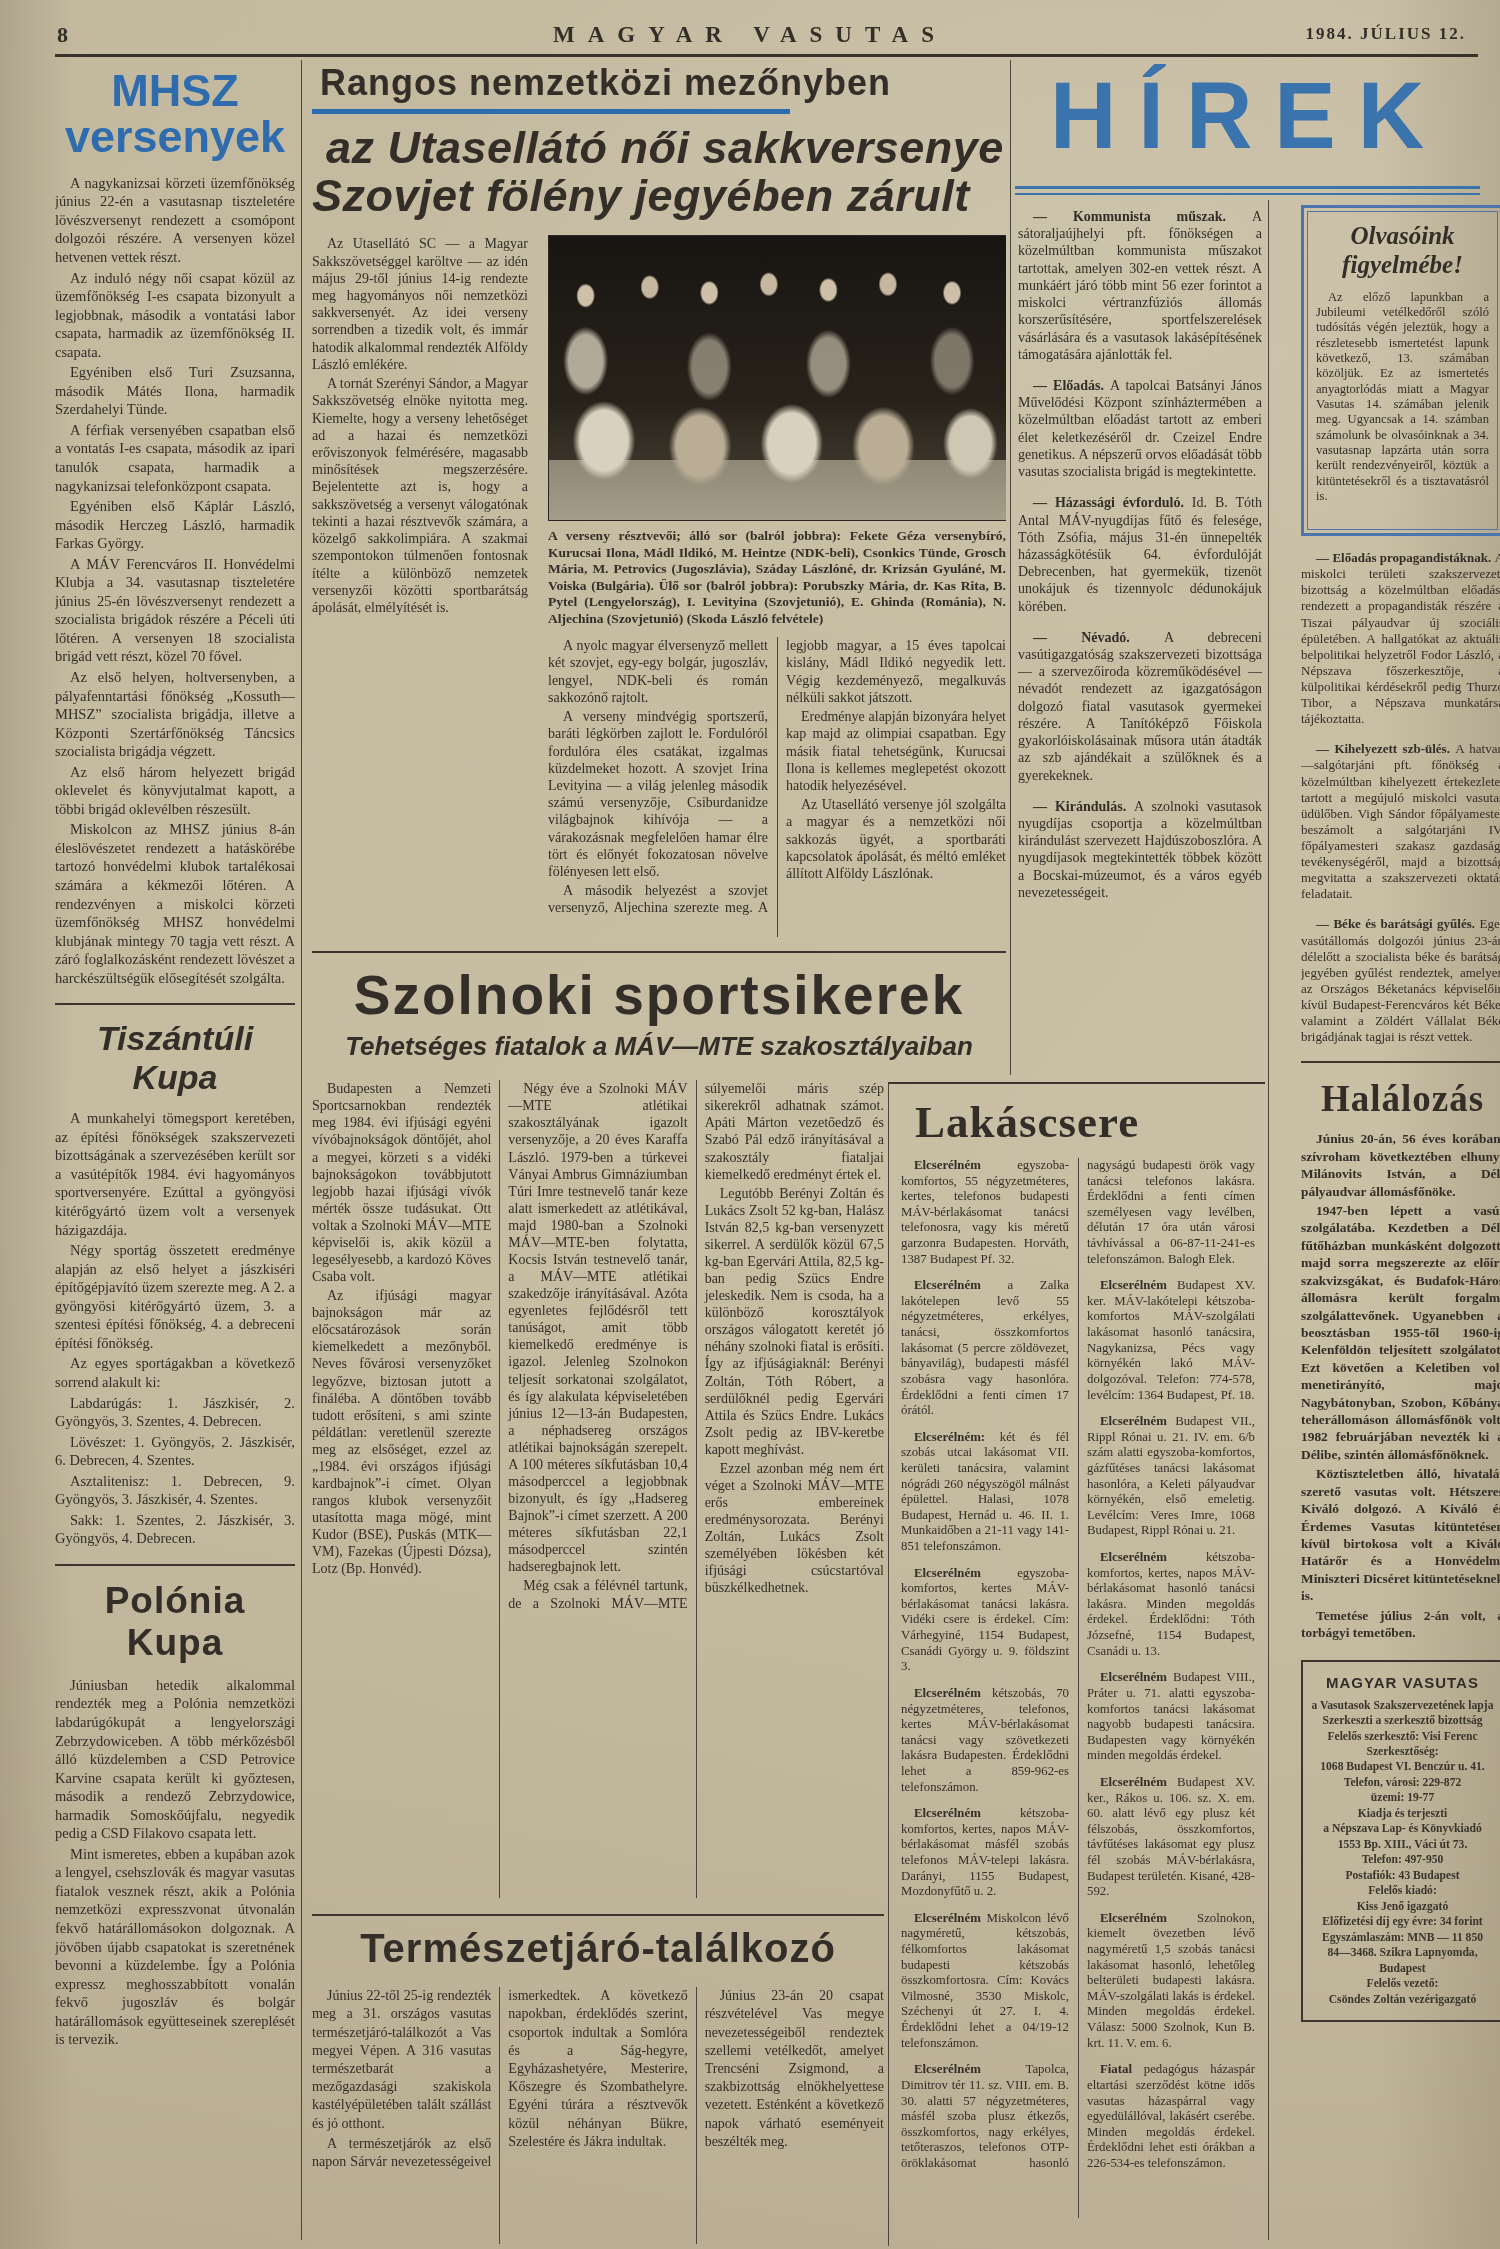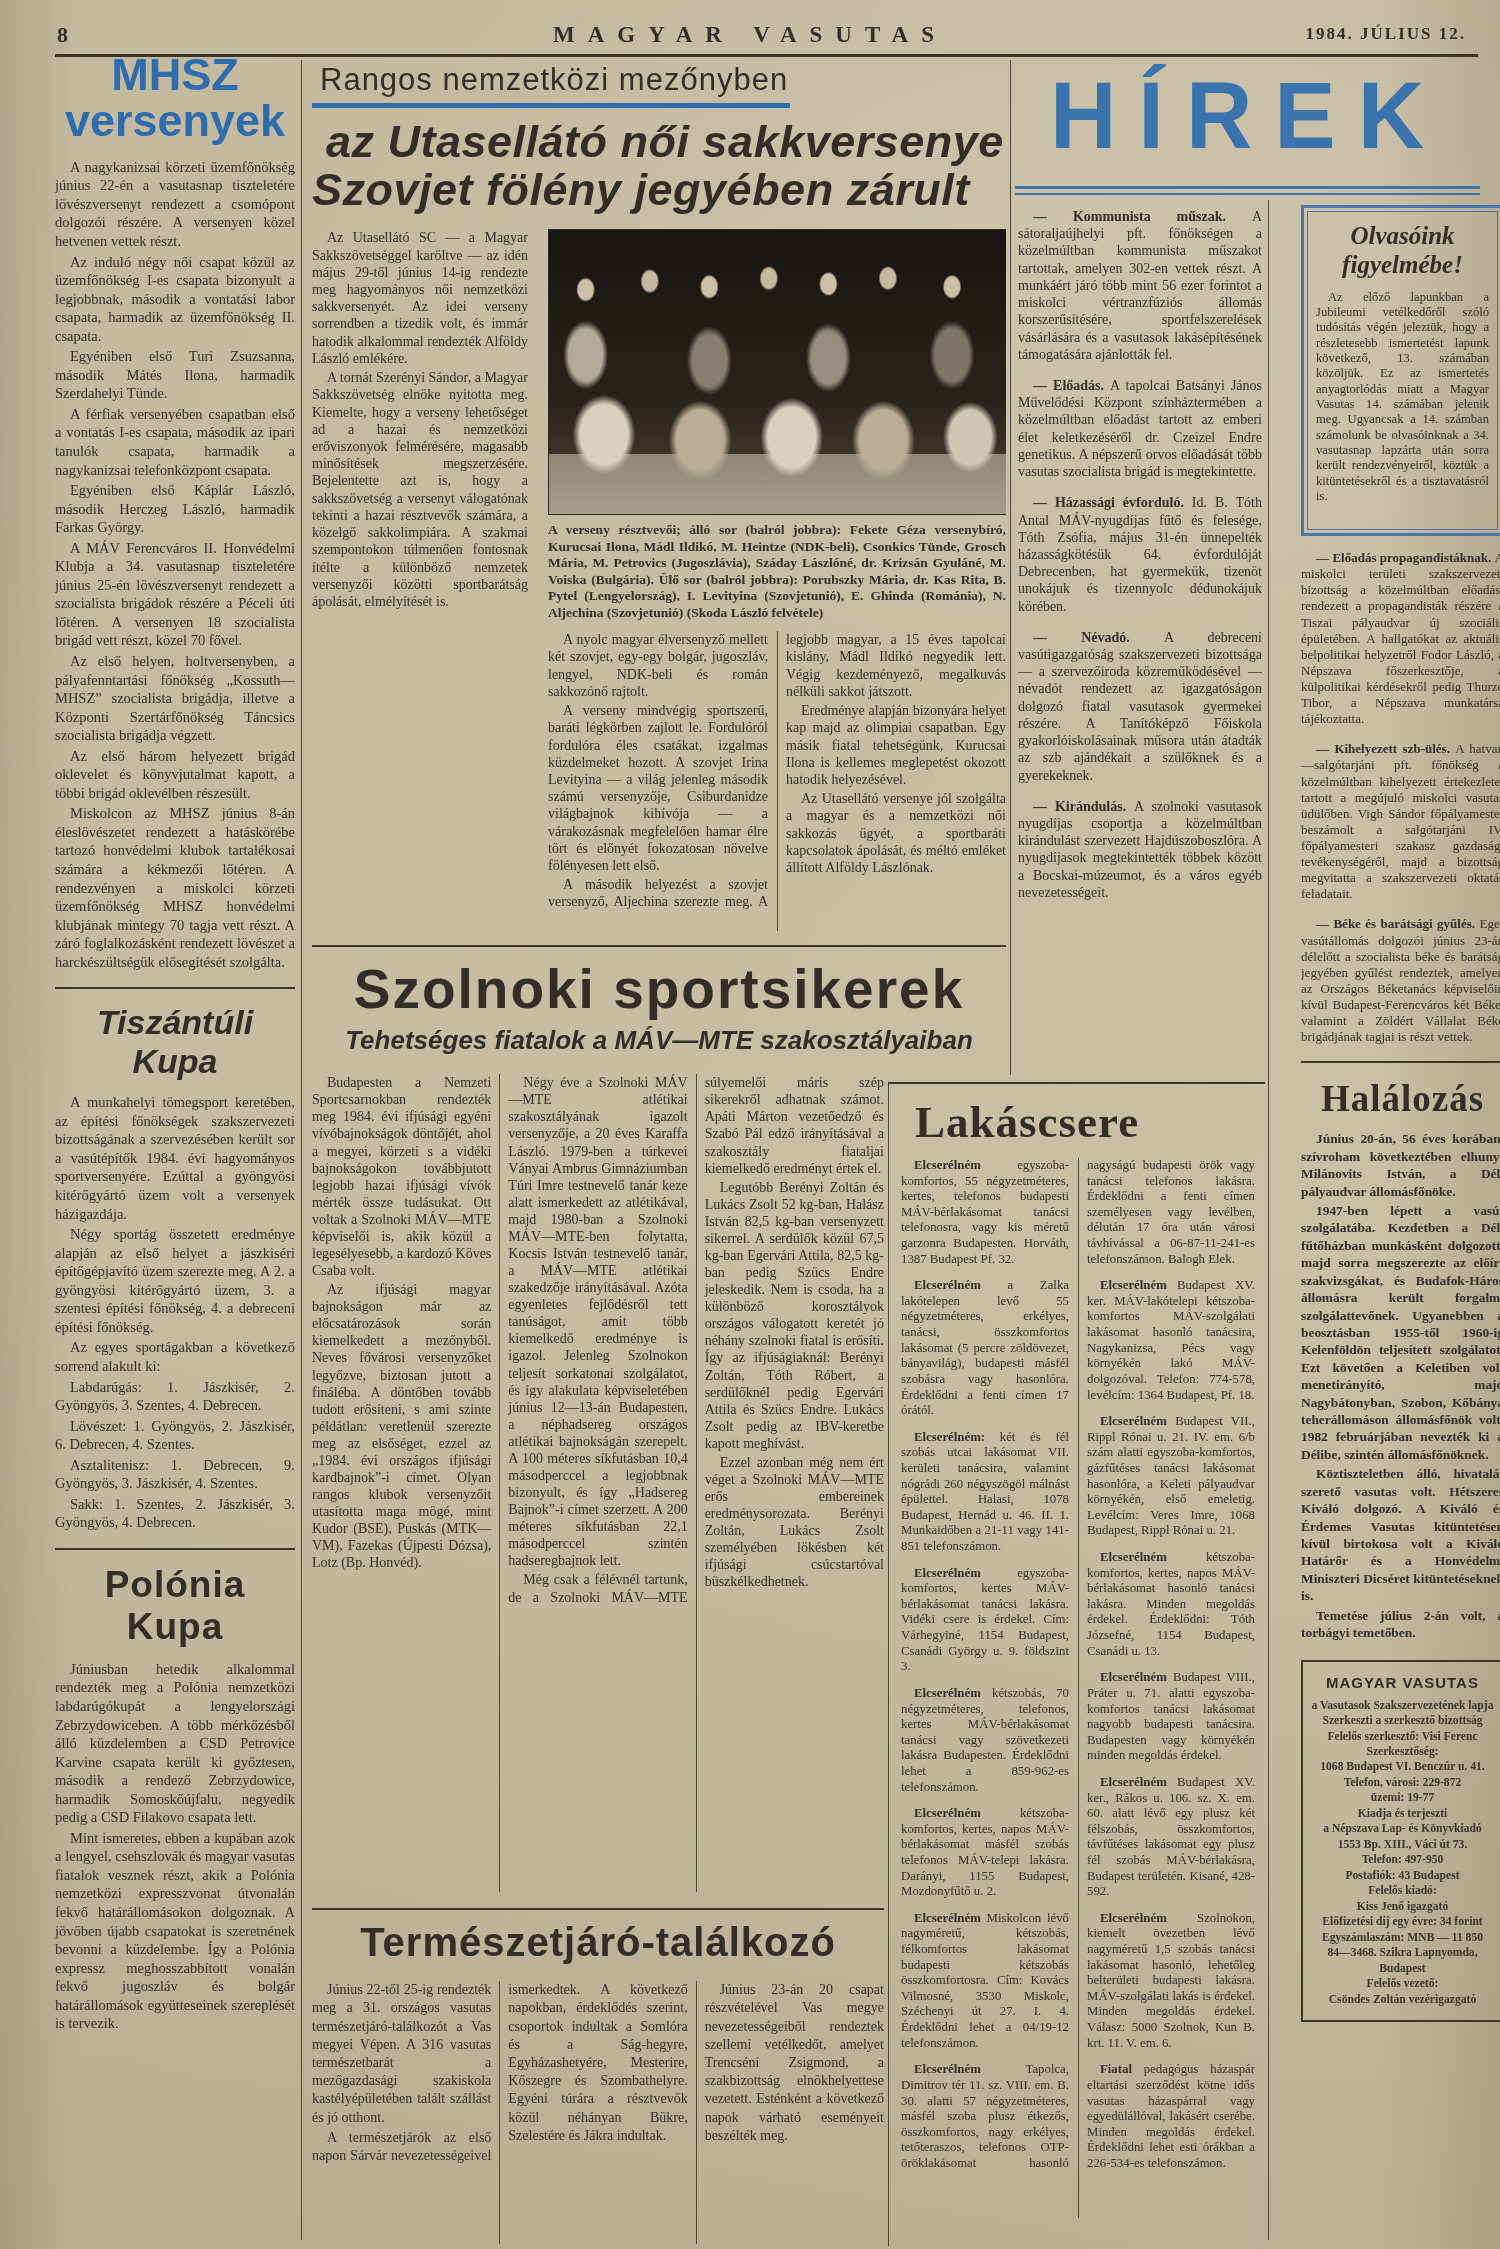--- a/index.html
+++ b/index.html
@@ -10,40 +10,40 @@
       linear-gradient(90deg, rgba(80,66,42,0.20), rgba(80,66,42,0.03) 5%, rgba(80,66,42,0) 92%, rgba(80,66,42,0.16)),
       linear-gradient(180deg,#c7bda3,#cac0a6 55%,#bcb197);}
   .rule-h{background:#3b352c;height:2px;}
   .vr{position:absolute;width:1px;background:#4a443a;}
   
   #hdr-pagenum{position:absolute;left:57px;top:22px;font-size:22px;font-weight:bold;}
   #hdr-title{position:absolute;left:0;right:0;top:22px;text-align:center;font-size:23px;font-weight:bold;letter-spacing:13px;}
   #hdr-date{position:absolute;right:34px;top:24px;font-size:17px;font-weight:bold;letter-spacing:2px;}
   #hdr-rule{position:absolute;left:55px;right:22px;top:54px;height:3px;background:#383229;}
   
-  #col-left{position:absolute;left:55px;top:52px;width:240px;height:2180px;overflow:hidden;}
+  #col-left{position:absolute;left:55px;top:68px;width:240px;height:2180px;overflow:hidden;}
   #center{position:absolute;left:312px;top:62px;width:694px;height:2182px;overflow:hidden;}
   #hirek-logo{position:absolute;left:1015px;top:56px;width:466px;height:126px;overflow:hidden;
       font-family:"Liberation Sans",sans-serif;font-weight:900;color:#3b73ac;
       font-size:92px;line-height:118px;letter-spacing:22px;text-align:center;transform:scaleY(1.02);}
   #hirek-rule1{position:absolute;left:1015px;top:186px;width:465px;height:3px;background:#3b73ac;}
   #hirek-rule2{position:absolute;left:1015px;top:193px;width:465px;height:2px;background:#3b73ac;}
   #hirek-col{position:absolute;left:1018px;top:208px;width:244px;height:866px;overflow:hidden;}
   #lakascsere{position:absolute;left:888px;top:1082px;width:376px;height:1162px;overflow:hidden;
       border-top:2px solid #3b352c;border-left:1px solid #4a443a;padding-left:0;}
   #col-right{position:absolute;left:1277px;top:205px;width:203px;height:2038px;overflow:hidden;margin-left:24px;}
   
   .mhsz-t{font-family:"Liberation Sans",sans-serif;font-weight:900;color:#2f6cae;text-align:center;font-size:45px;line-height:1.02;}
   .body-left{margin-top:14px;font-size:14.5px;line-height:1.28;text-align:justify;}
   .para{margin:0 0 2px;text-indent:15px;}
   .sect-rule{height:2px;background:#3b352c;margin:16px 0 14px;}
   .h-italic{font-family:"Liberation Sans",sans-serif;font-weight:900;font-style:italic;font-size:34px;text-align:center;margin:0 0 12px;}
   .h-sans{font-family:"Liberation Sans",sans-serif;font-weight:900;font-size:37px;text-align:center;margin:0 0 12px;letter-spacing:1px;}
   
-  #kicker{font-family:"Liberation Sans",sans-serif;font-weight:normal;font-size:31px;letter-spacing:1px;padding-left:8px;}
+  #kicker{font-family:"Liberation Sans",sans-serif;font-weight:bold;font-size:36px;letter-spacing:1px;padding-left:8px;}
   #kicker-rule{width:478px;height:5px;background:#2e6cb0;margin:5px 0 10px;}
   .headline{font-family:"Liberation Sans",sans-serif;font-weight:900;font-style:italic;font-size:45px;line-height:1.06;letter-spacing:0.5px;}
   .headline.l2{padding-left:14px;}
   #chess-flex{display:flex;margin-top:16px;}
   #chess-left{width:216px;font-size:14px;line-height:1.23;text-align:justify;}
   #chess-right{width:458px;margin-left:20px;}
   #photo{width:458px;height:284px;border:1px solid #2a2620;
     background:
       radial-gradient(13px 17px at 8% 21%, #cdbfa8 0 58%, transparent 72%),
       radial-gradient(13px 17px at 22% 18%, #c6b8a0 0 58%, transparent 72%),

